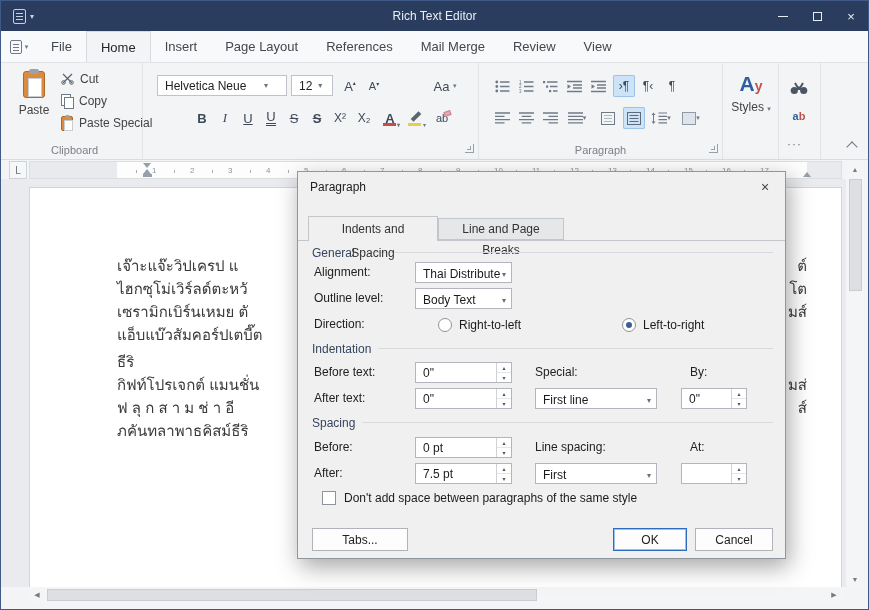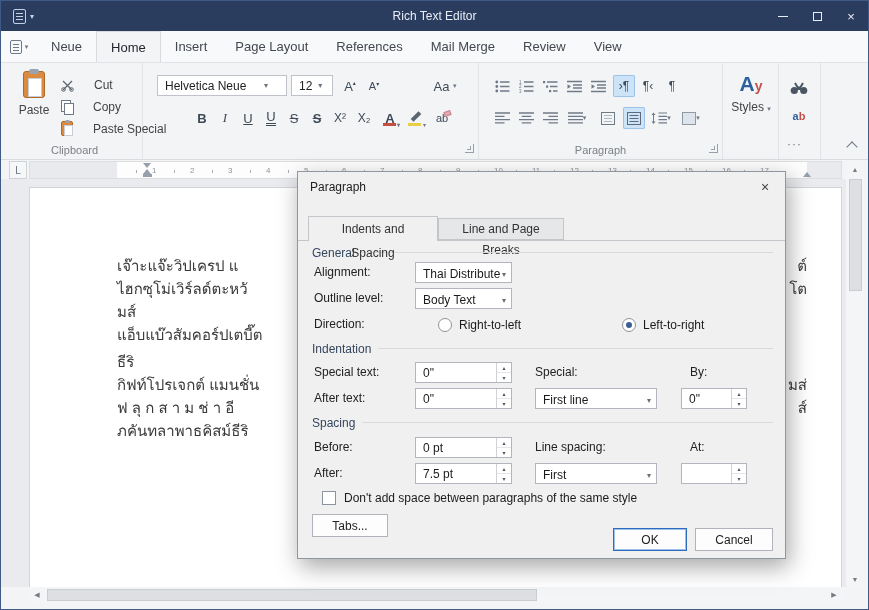--- a/index.html
+++ b/index.html
@@ -24,21 +24,21 @@
   .mini-arr{font-size:7px;color:#6d7889}
   .rtab{padding:0 14px;font-size:13px;color:#43484f;display:flex;align-items:center}
   .rtab.active{background:#f3f4f6;border:1px solid #d7dade;border-bottom:none;color:#23272d}
   
   .ribbon{position:absolute;left:0;top:62px;width:100%;height:97px;background:#f3f4f6;border-bottom:1px solid #d9dce1}
   .rgroup{position:absolute;top:0;height:96px;border-right:1px solid #e2e4e8}
   .gcaption{position:absolute;bottom:3px;left:0;right:0;text-align:center;font-size:11px;color:#7c8086}
   .launcher{position:absolute;right:4px;bottom:6px;width:9px;height:9px;border-right:1px solid #98a0a9;border-bottom:1px solid #98a0a9}
   .launcher::after{content:"";position:absolute;right:2px;bottom:2px;width:3px;height:3px;border-right:1px solid #98a0a9;border-bottom:1px solid #98a0a9}
   .bigbtn{position:absolute;display:flex;flex-direction:column;align-items:center;gap:5px;font-size:12px;color:#444}
-  .smallbtn{position:absolute;display:flex;align-items:flex-end;gap:20px;font-size:12px;color:#444;height:20px;white-space:nowrap}
+  .smallbtn{position:absolute;display:flex;align-items:flex-start;gap:6px;font-size:12px;color:#444;height:20px;white-space:nowrap}
   .ibtn{position:absolute;width:22px;height:22px;display:flex;align-items:center;justify-content:center;border-radius:2px;font-size:13px;color:#3e4a58}
   .ibtn.sel{background:#cde3f8;box-shadow:inset 0 0 0 1px #9cc2ea}
   .combo{position:absolute;background:#fff;border:1px solid #bfc3c9;height:21px;font-size:12px;color:#222;display:flex;align-items:center;padding:0 18px 0 7px}
   .combo .arr{margin-left:auto;font-size:8px;color:#6e747c;padding-left:6px}
   .clip-ic{position:relative;width:22px;height:27px;background:#dc8a3f;border:1px solid #b06a28;border-radius:3px}
   .clip-ic::before{content:"";position:absolute;left:5px;top:-3px;width:10px;height:5px;background:#9aa3ad;border-radius:2px}
   .clip-ic::after{content:"";position:absolute;left:4px;top:6px;width:12px;height:17px;background:#fff;border:1px solid #c8cdd3}
   .clip-ic.small{width:12px;height:15px;border-radius:2px}
   .clip-ic.small::before{left:3px;top:-2px;width:5px;height:3px}
   .clip-ic.small::after{left:2px;top:3px;width:7px;height:9px}
@@ -129,21 +129,21 @@
           <span>×</span>
         </div>
     </div>
   </div>
 
   <div class="tabsrow">
     <div class="appmenu">
       <span class="doc-ic2"></span>
       <span class="mini-arr">▾</span>
     </div>
-    <div class="rtab">Neue</div>
+    <div class="rtab">File</div>
     <div class="rtab active">Home</div>
     <div class="rtab">Insert</div>
     <div class="rtab">Page Layout</div>
     <div class="rtab">References</div>
     <div class="rtab">Mail Merge</div>
     <div class="rtab">Review</div>
     <div class="rtab">View</div>
   </div>
 
   <div class="ribbon">
@@ -433,20 +433,21 @@
       <div class="para" style="top:66px">
         <div class="tline">
             <span>เจ๊าะแจ๊ะวิปเครป แ</span>
             <span>ต์</span>
           </div>
         <div class="tline">
             <span>ไฮกซุโม่เวิร์ลด์ตะหวั</span>
             <span>โต</span>
           </div>
         <div class="tline">
+            <span>เซรามิกเบิร์นเหมย ตั</span>
             <span>มส์</span>
           </div>
         <div class="tline">
             <span>แอ็บแบ๊วสัมคอร์ปเตบี๊ต</span>
             <span></span>
           </div>
       </div>
       <div class="para" style="top:162px">
         <div class="tline">
             <span>ธีริ</span>
@@ -511,21 +512,21 @@
       <span class="rc"></span>
       <span>Right-to-left</span>
     </div>
     <div class="radio checked" style="left:324px;top:142px">
       <span class="rc"></span>
       <span>Left-to-right</span>
     </div>
 
     <div class="gcap" style="left:14px;top:170px">Indentation</div>
     <div class="gline" style="left:80px;top:176px;width:395px"></div>
-    <div class="dlabel" style="left:16px;top:190px">Special text:</div>
+    <div class="dlabel" style="left:16px;top:190px">Before text:</div>
     <div class="dspin" style="left:117px;top:190px;width:97px">
       <span>0"</span>
       <span class="sbtns">
           <span>▴</span>
           <span>▾</span>
         </span>
     </div>
     <div class="dlabel" style="left:237px;top:190px">Special:</div>
     <div class="dlabel" style="left:392px;top:190px">By:</div>
     <div class="dlabel" style="left:16px;top:216px">After text:</div>
@@ -577,18 +578,18 @@
       <span class="sbtns">
           <span>▴</span>
           <span>▾</span>
         </span>
     </div>
     <div class="dcheck" style="left:24px;top:318px">
       <span class="cb"></span>
       <span>Don't add space between paragraphs of the same style</span>
     </div>
 
-    <div class="dbtn" style="left:14px;top:342px;width:76px">Tabs...</div>
+    <div class="dbtn" style="left:14px;top:356px;width:96px">Tabs...</div>
     <div class="dbtn default" style="left:315px;top:356px;width:74px">OK</div>
     <div class="dbtn" style="left:397px;top:356px;width:78px">Cancel</div>
   </div>
 
 </div>
 
 </body></html>

